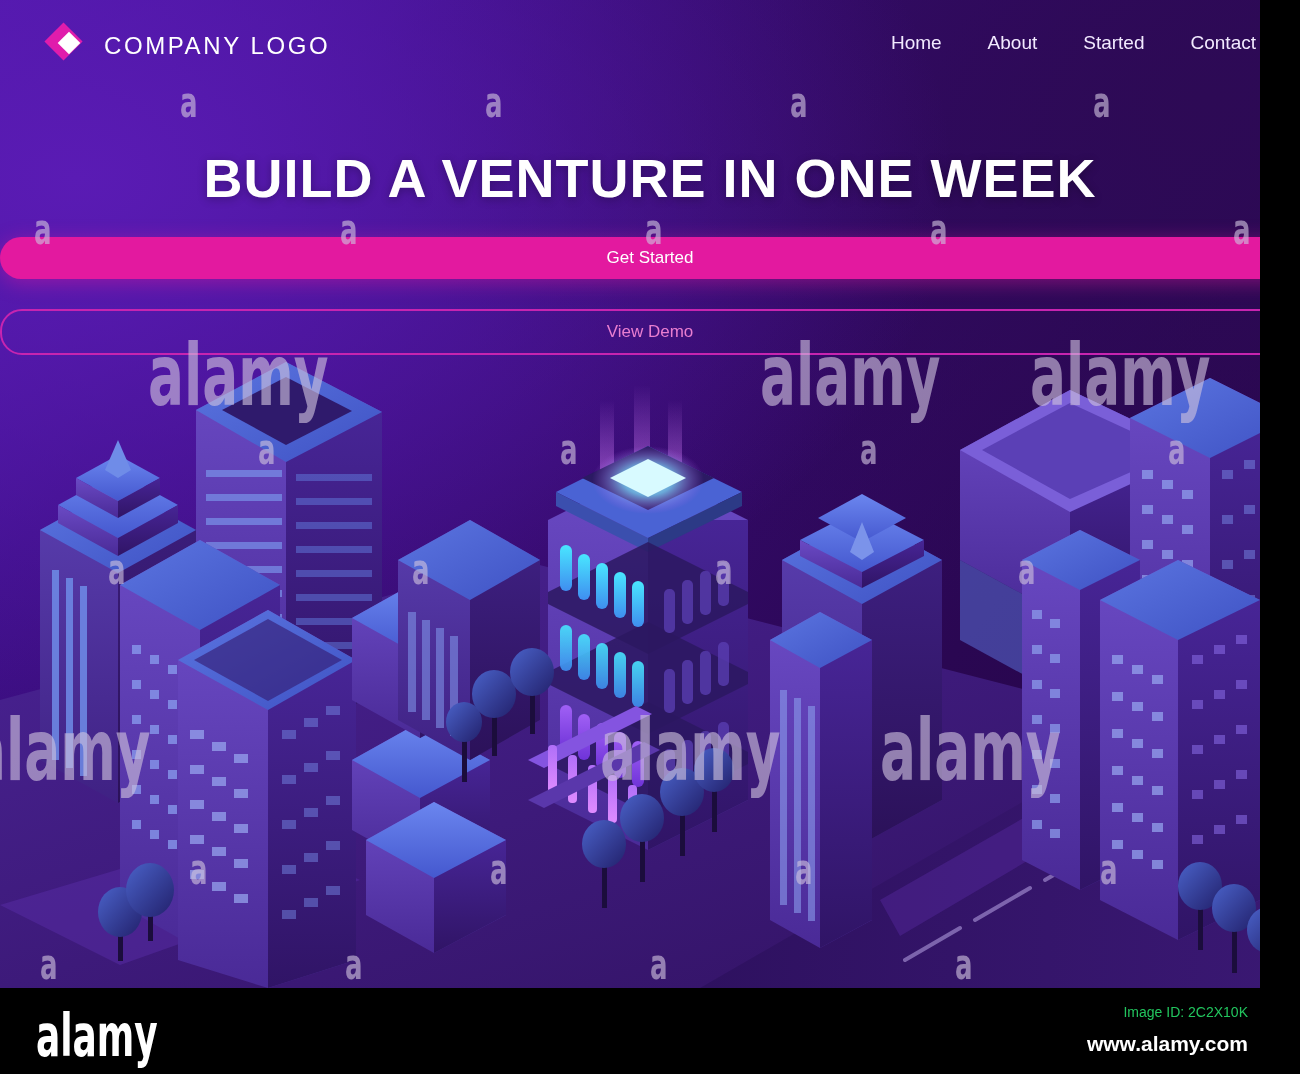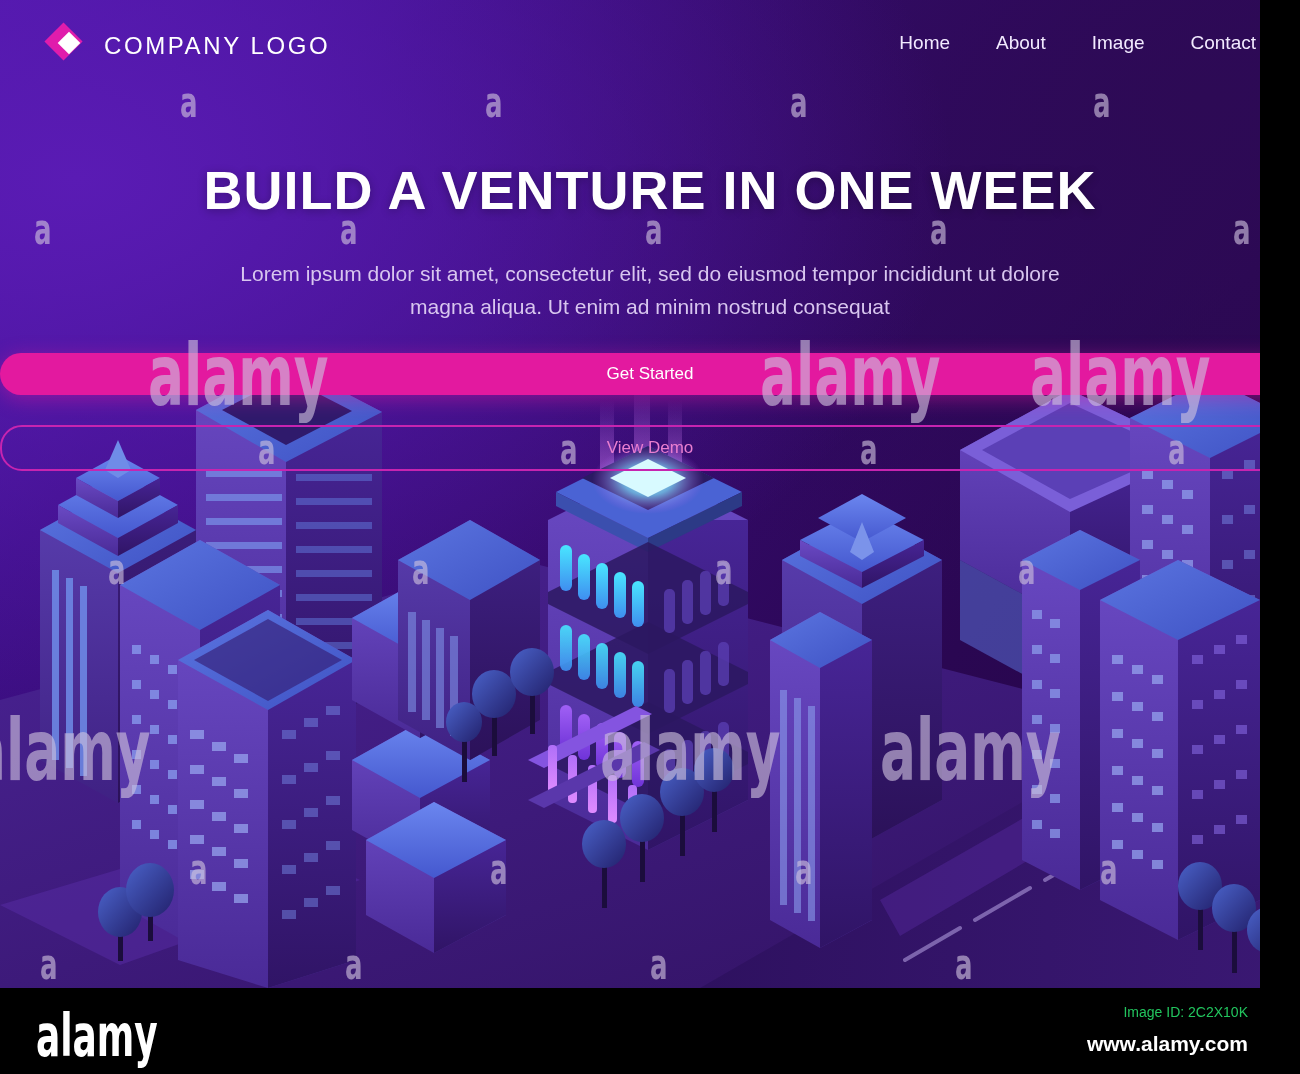--- a/index.html
+++ b/index.html
@@ -18,21 +18,21 @@
   .logo-wrap{position:absolute;left:48px;top:26px;display:flex;align-items:center;gap:16px;}
   .logo-mark{position:relative;width:40px;height:40px;}
   .logo-mark .d1{position:absolute;left:2px;top:2px;width:27px;height:27px;background:#e01cac;transform:rotate(45deg);}
   .logo-mark .d2{position:absolute;left:13px;top:9px;width:16px;height:16px;background:#ffffff;transform:rotate(45deg);}
   .logo-text{color:#fff;font-size:24px;letter-spacing:2.6px;font-weight:400;white-space:nowrap;}
 
   .nav{position:absolute;right:44px;top:32px;display:flex;gap:46px;}
   .nav a{color:#f2eaff;font-size:19px;text-decoration:none;white-space:nowrap;}
 
   
-  .hero{position:absolute;left:0;top:150px;width:1300px;text-align:center;z-index:40;margin-top:12px;}
+  .hero{position:absolute;left:0;top:150px;width:1300px;text-align:center;z-index:40;}
   .hero h1{margin:0;color:#fff;font-size:54px;font-weight:700;letter-spacing:1px;
            line-height:1.05;text-shadow:0 2px 10px rgba(0,0,0,.28);}
   .hero p{margin:38px auto 0;width:880px;color:#d8c6ef;font-size:21px;line-height:1.58;}
   .btns{margin-top:30px;display:flex;justify-content:center;gap:30px;flex-direction:column;}
   .btn{border:none;cursor:pointer;font-size:17px;border-radius:22px;padding:11px 32px;white-space:nowrap;}
   .btn-primary{background:#e3199f;color:#fff;box-shadow:0 4px 20px rgba(227,25,159,.45);}
   .btn-ghost{background:transparent;color:#e97ed0;border:2px solid #c724b0;}
 
   
   .city{position:absolute;left:0;top:0;width:1300px;height:988px;z-index:10;}
@@ -571,28 +571,27 @@
       <div class="logo-wrap">
         <span class="logo-mark">
           <span class="d1"></span>
             <span class="d2"></span>
         </span>
         <span class="logo-text">COMPANY LOGO</span>
       </div>
       <nav class="nav">
         <a href="#">Home</a>
         <a href="#">About</a>
-        <a href="#">Image</a>
+        <a href="#">Started</a>
         <a href="#">Contact</a>
       </nav>
     </div>
 
     <div class="hero">
       <h1>BUILD A VENTURE IN ONE WEEK</h1>
-      <p>Lorem ipsum dolor sit amet, consectetur elit, sed do eiusmod tempor incididunt ut dolore magna aliqua. Ut enim ad minim nostrud consequat</p>
       <div class="btns">
         <button class="btn btn-primary">Get Started</button>
         <button class="btn btn-ghost">View Demo</button>
       </div>
     </div>
 
     <div class="wm" id="wm">
         <span class="a" style="left: 180px; top: 78px;">a</span>
         <span class="a" style="left: 485px; top: 78px;">a</span>
         <span class="a" style="left: 790px; top: 78px;">a</span>

